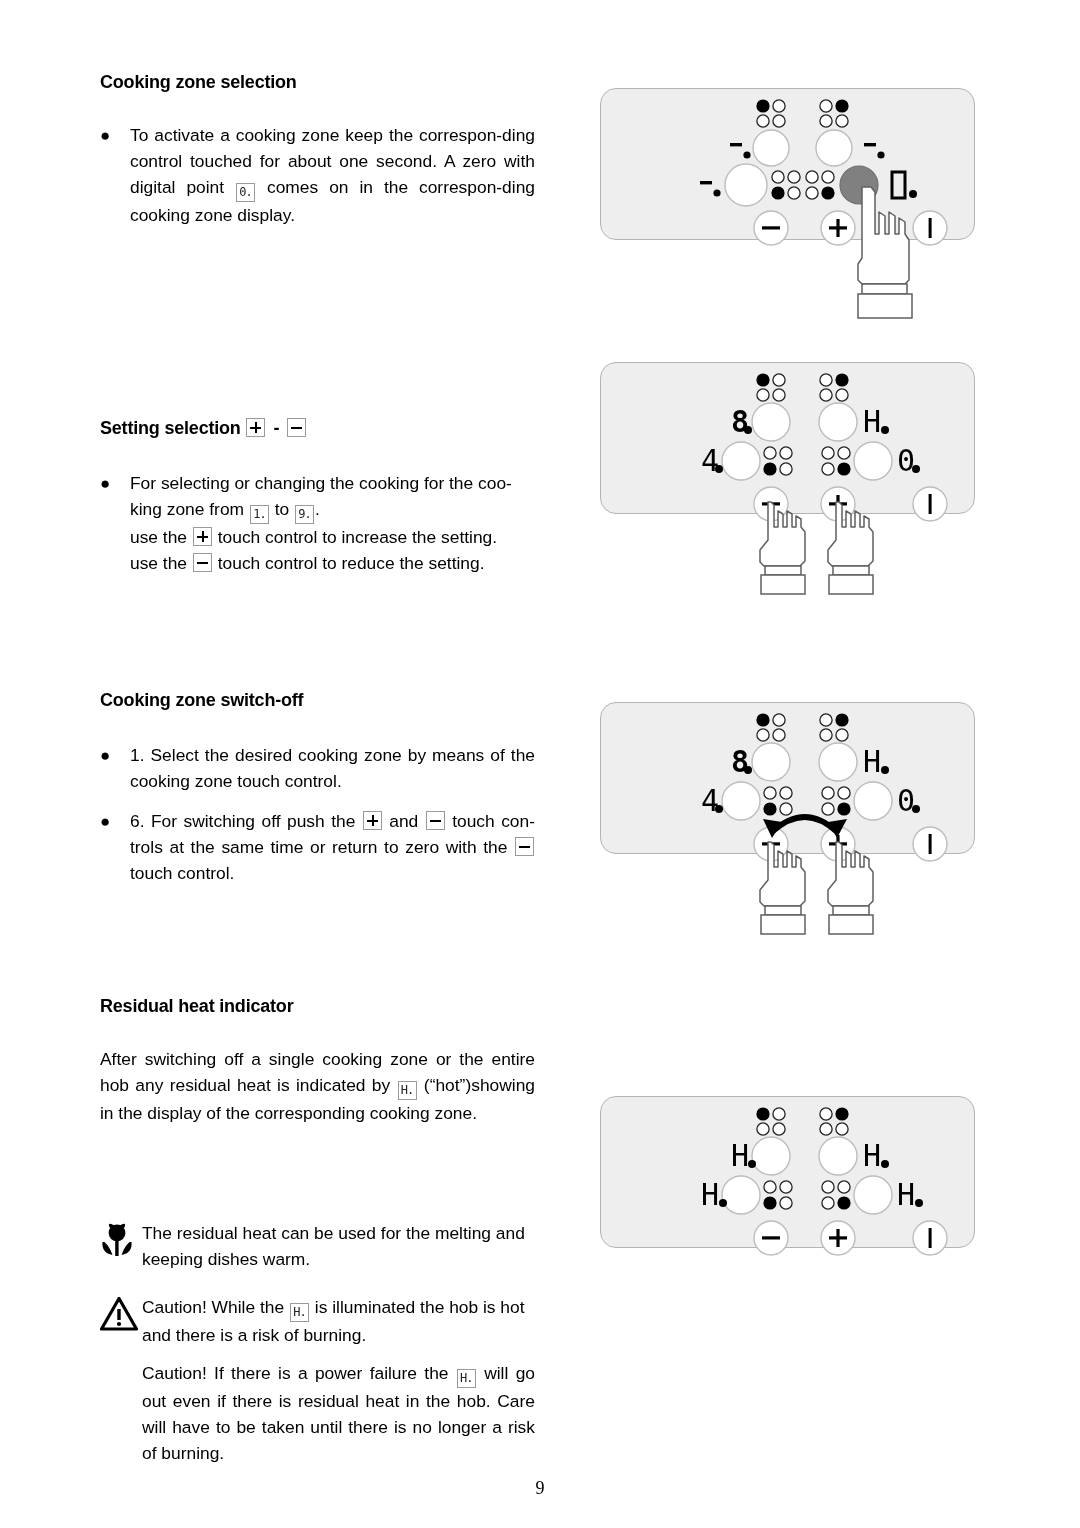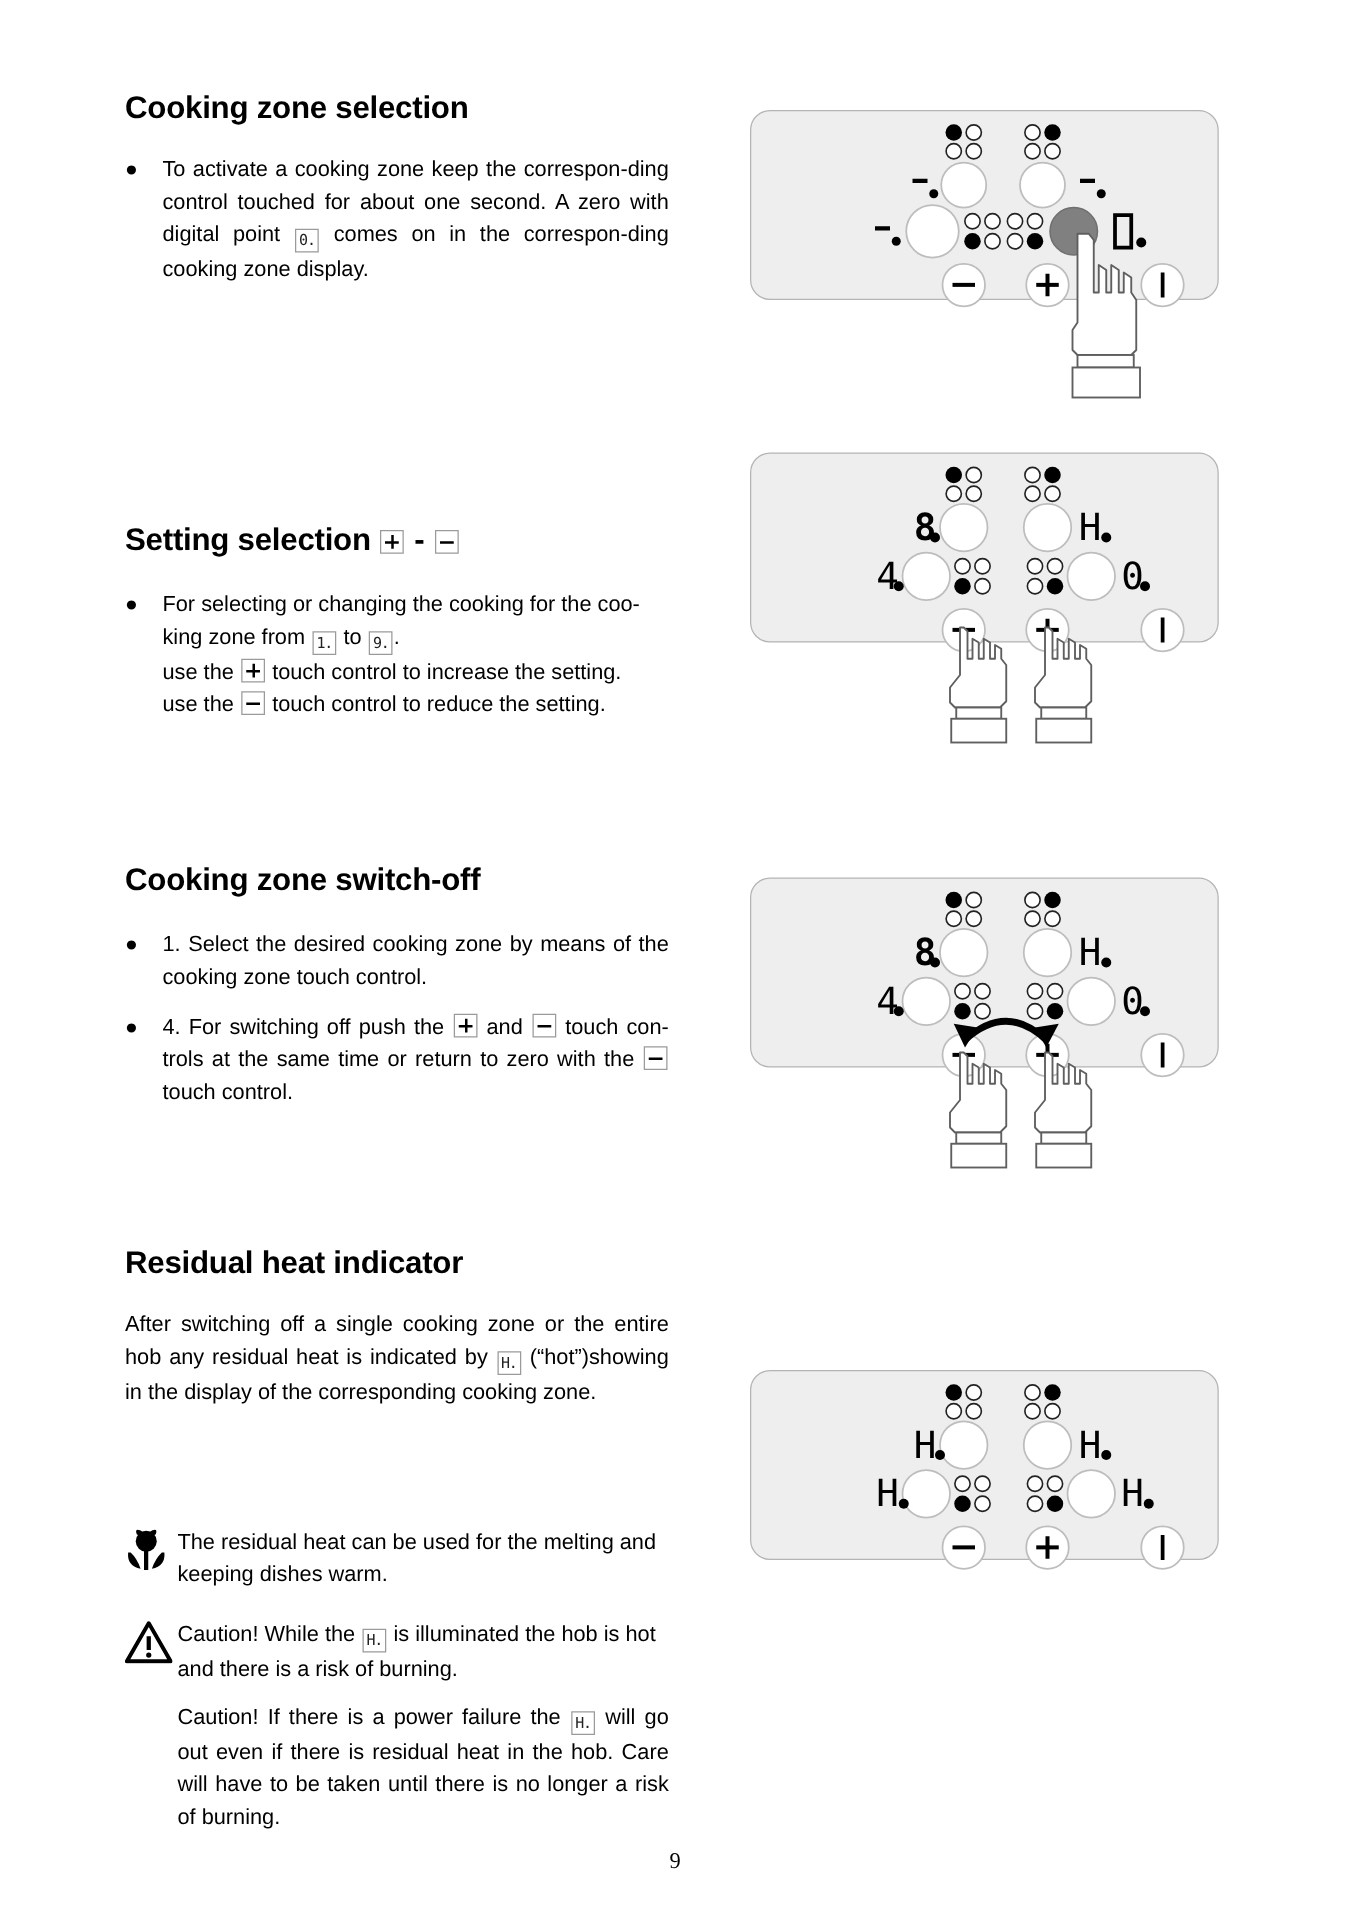--- a/index.html
+++ b/index.html
@@ -20,21 +20,21 @@
     inset: 0;
   }
 
   
   .col-text {
     position: absolute;
     left: 100px;
     width: 435px;
   }
   h2.sec-title {
-    font-size: 25px;
+    font-size: 18px;
     font-weight: bold;
     letter-spacing: -0.2px;
     margin: 0 0 0 0;
     white-space: nowrap;
   }
   .bullet-row {
     display: flex;
     align-items: flex-start;
   }
   .bullet-dot {
@@ -184,21 +184,21 @@
     <div class="bullet-row">
       <div class="bullet-dot">●</div>
       <div class="bullet-body">1. Select the desired cooking zone by means of the cooking zone touch control.</div>
     </div>
   </div>
 
   <div class="col-text" style="top:808px;">
     <div class="bullet-row">
       <div class="bullet-dot">●</div>
       <div class="bullet-body">
-        <span>4. For switching off push the </span><span class="gl gl-plus"></span><span> and </span><span class="gl gl-minus"></span><span> touch con-trols at the same time or return to zero with the </span><span class="gl gl-minus"></span><span> touch control.</span>
+        <span>6. For switching off push the </span><span class="gl gl-plus"></span><span> and </span><span class="gl gl-minus"></span><span> touch con-trols at the same time or return to zero with the </span><span class="gl gl-minus"></span><span> touch control.</span>
       </div>
     </div>
   </div>
 
   <div class="col-text" style="top:1046px;">
     <p class="body"><span>After switching off a single cooking zone or the entire hob any residual heat is indicated by </span><span class="gl gl-seg">H.</span><span> (“hot”)showing in the display of the corresponding cooking zone.</span></p>
   </div>
 
   <div class="col-text" style="top:996px;">
     <h2 class="sec-title">Residual heat indicator</h2>

